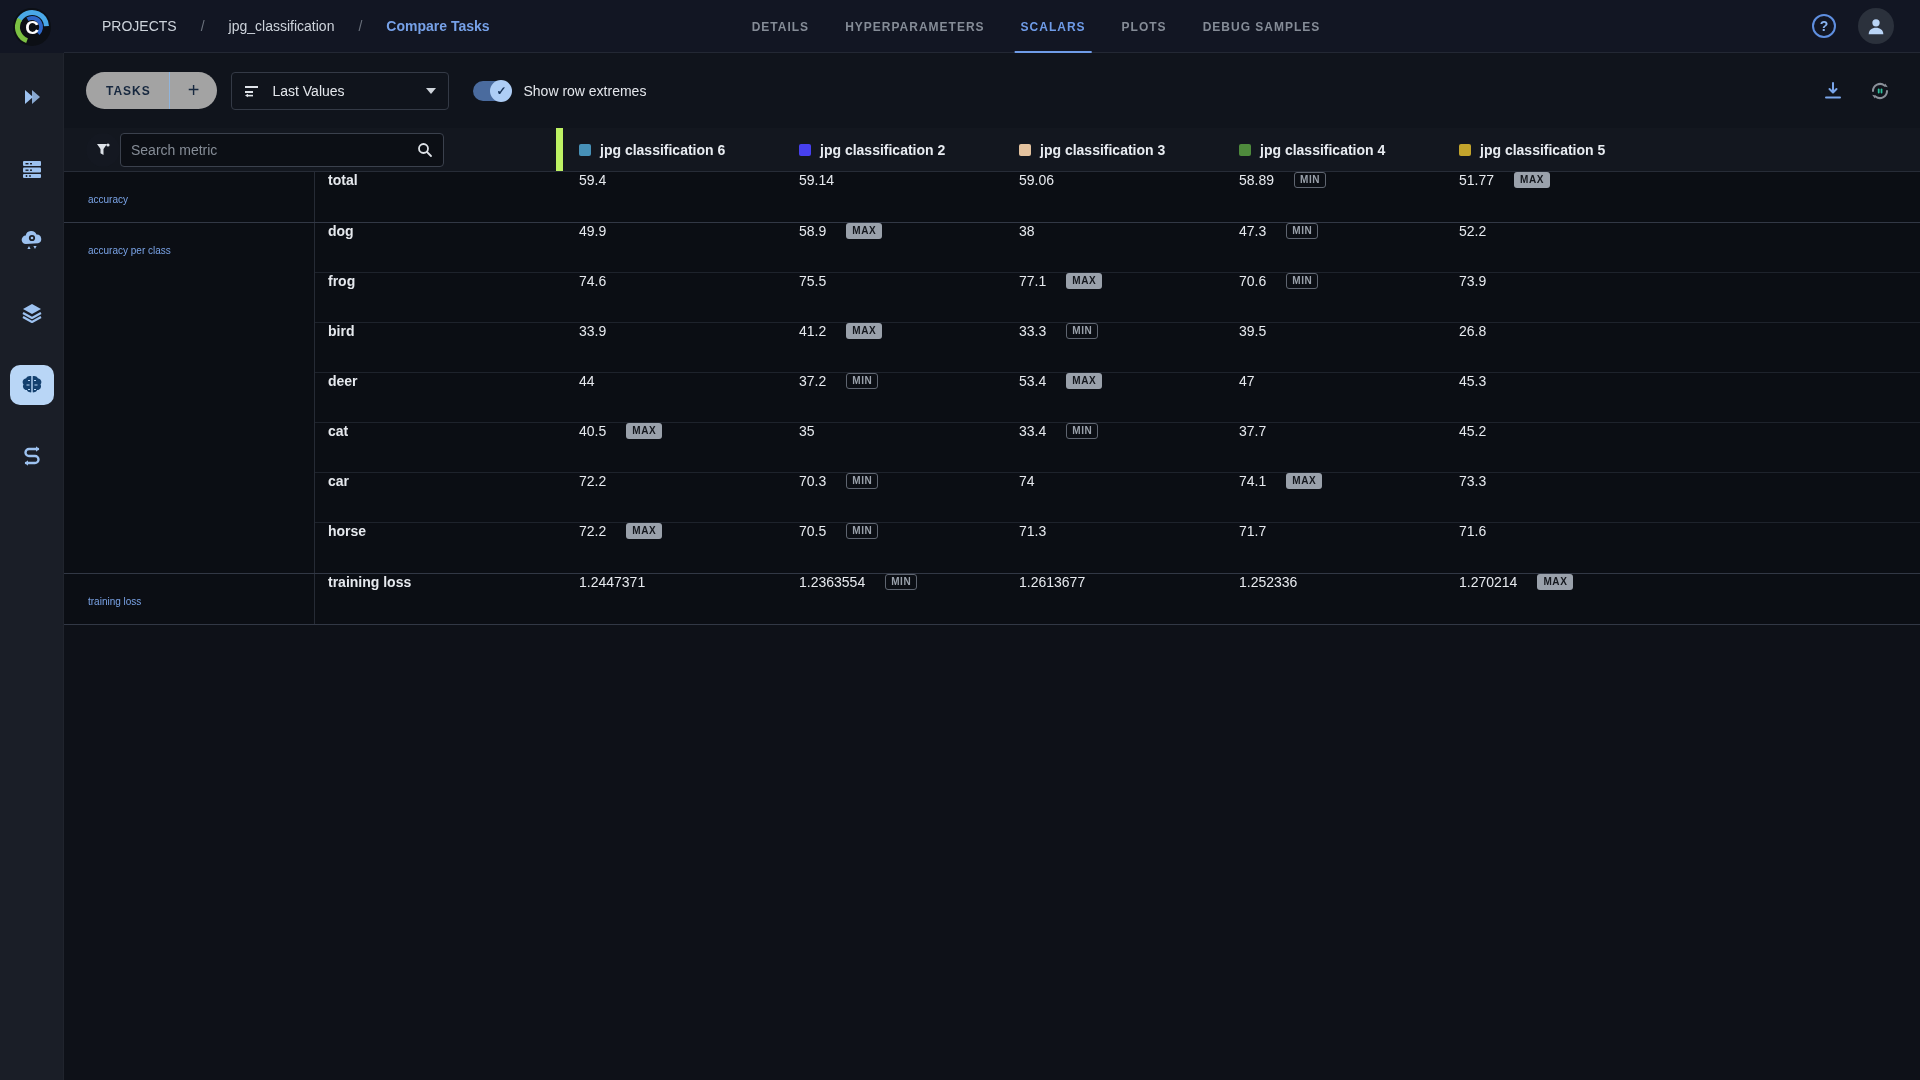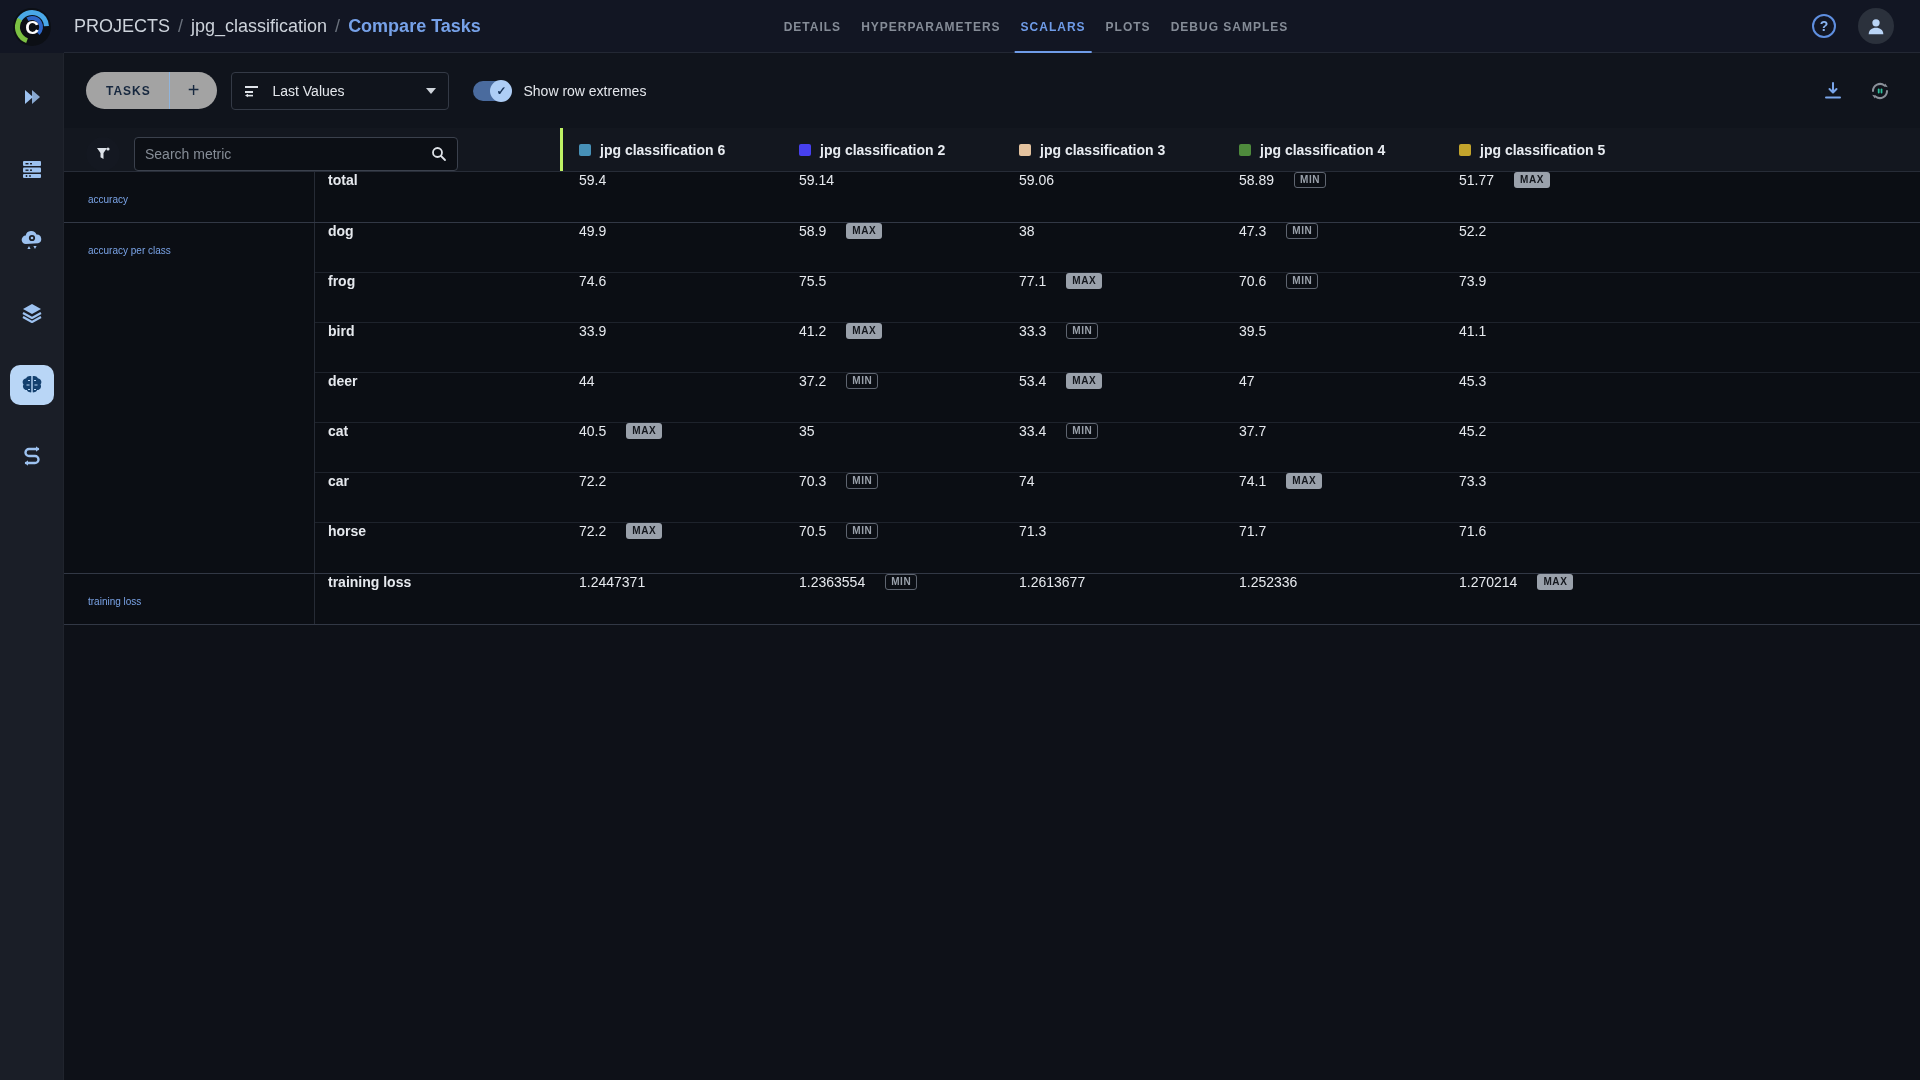--- a/index.html
+++ b/index.html
@@ -13,25 +13,25 @@
   .nav-items { display:flex; flex-direction:column; align-items:center; padding-top:24px; gap:32px; }
   .nav-item { width:44px; height:40px; display:flex; align-items:center; justify-content:center; border-radius:10px; cursor:pointer; }
   .nav-item svg { display:block; }
   .nav-item.active { background:#b9d6f6; }
 
   
   .main { flex:1; display:flex; flex-direction:column; }
 
   
   .topbar { height:53px; flex:0 0 53px; background:#121623; border-bottom:1px solid #232834; display:flex; align-items:center; position:relative; }
-  .breadcrumb { margin-left:10px; font-size:18px; display:flex; align-items:center; gap:8px; white-space:nowrap; }
+  .breadcrumb { margin-left:38px; font-size:14px; display:flex; align-items:center; gap:24px; white-space:nowrap; }
   .crumb { color:#cdd3db; cursor:pointer; }
   .crumb-sep { color:#6b727d; }
   .crumb-current { color:#76a1e8; font-weight:700; }
-  .tabs { position:absolute; left:50%; transform:translateX(calc(-50% + 44px)); top:0; height:53px; display:flex; align-items:stretch; gap:20px; }
+  .tabs { position:absolute; left:50%; transform:translateX(calc(-50% + 44px)); top:0; height:53px; display:flex; align-items:stretch; gap:36px; }
   .tab { display:flex; align-items:center; font-size:12px; font-weight:700; letter-spacing:1px; color:#858c97; cursor:pointer; position:relative; }
   .tab.active { color:#6f9ce8; }
   .tab.active::after { content:""; position:absolute; left:-6px; right:-6px; bottom:0; height:2px; background:#6f9ce8; }
   .topbar-right { margin-left:auto; margin-right:26px; display:flex; align-items:center; gap:22px; }
   .help-btn { width:24px; height:24px; border-radius:50%; border:2px solid #5f8fe0; color:#8ab4f0; font-size:14px; font-weight:700; display:flex; align-items:center; justify-content:center; cursor:pointer; }
   .avatar { width:36px; height:36px; border-radius:50%; background:#2b313c; display:flex; align-items:center; justify-content:center; cursor:pointer; overflow:hidden; }
 
   
   .toolbar { height:75px; flex:0 0 75px; background:#10141c; display:flex; align-items:center; padding-left:22px; }
   .tasks-pill { display:flex; align-items:stretch; height:37px; border-radius:19px; overflow:hidden; background:#a3a3a3; cursor:pointer; }
@@ -43,21 +43,21 @@
   .toggle-wrap { margin-left:24px; display:flex; align-items:center; gap:12px; cursor:pointer; }
   .toggle { width:38px; height:20px; border-radius:10px; background:#4a6b9e; position:relative; }
   .toggle-knob { position:absolute; right:-1px; top:-1px; width:22px; height:22px; border-radius:50%; background:#aecdf5; display:flex; align-items:center; justify-content:center; font-size:12px; font-weight:700; color:#153055; }
   .toggle-label { font-size:14px; color:#e4e7ec; }
   .toolbar-right { margin-left:auto; margin-right:28px; display:flex; align-items:center; gap:24px; }
   .tool-icon { cursor:pointer; display:flex; align-items:center; justify-content:center; }
 
   
   .table-area { flex:1; display:flex; flex-direction:column; background:#0e1118; }
   .thead { height:44px; flex:0 0 44px; background:#13171f; border-bottom:1px solid #272c37; display:flex; align-items:center; }
-  .thead-left { width:499px; flex:0 0 499px; height:100%; display:flex; align-items:flex-end; border-right:3px solid #bef264; padding-left:22px; gap:14px; }
+  .thead-left { width:499px; flex:0 0 499px; height:100%; display:flex; align-items:center; border-right:7px solid #bef264; padding-left:22px; }
   .filter-btn { width:34px; height:34px; border-radius:50%; background:#141821; display:flex; align-items:center; justify-content:center; cursor:pointer; flex:0 0 34px; }
   .search-box { width:324px; height:34px; background:#0c0f15; border:1px solid #3b414d; border-radius:4px; display:flex; align-items:center; padding:0 10px; gap:8px; }
   .search-box input { flex:1; background:transparent; border:none; outline:none; color:#dfe3e9; font-size:14px; font-family:"Liberation Sans", sans-serif; }
   .search-box input::placeholder { color:#868d97; }
   .thead-cols { display:flex; height:100%; }
   .col-header { width:220px; flex:0 0 220px; display:flex; align-items:center; padding-left:16px; font-size:14px; font-weight:700; color:#e8ecf1; cursor:pointer; }
   .swatch { width:12px; height:12px; border-radius:2px; margin-right:9px; flex:0 0 12px; }
 
   .t-body { flex:0 0 auto; }
   .t-group { display:flex; border-bottom:1px solid #323845; background:#0b0e14; }
@@ -345,21 +345,21 @@
                   <span class="badge badge-max">MAX</span>
                 </div>
                 <div class="value-cell">
                   <span>33.3</span>
                   <span class="badge badge-min">MIN</span>
                 </div>
                 <div class="value-cell">
                   <span>39.5</span>
                 </div>
                 <div class="value-cell">
-                  <span>41.1</span>
+                  <span>26.8</span>
                 </div>
                 <div class="row-filler"></div>
               </div>
               <div class="t-row">
                 <div class="variant-cell">deer</div>
                 <div class="value-cell">
                   <span>44</span>
                 </div>
                 <div class="value-cell">
                   <span>37.2</span>

